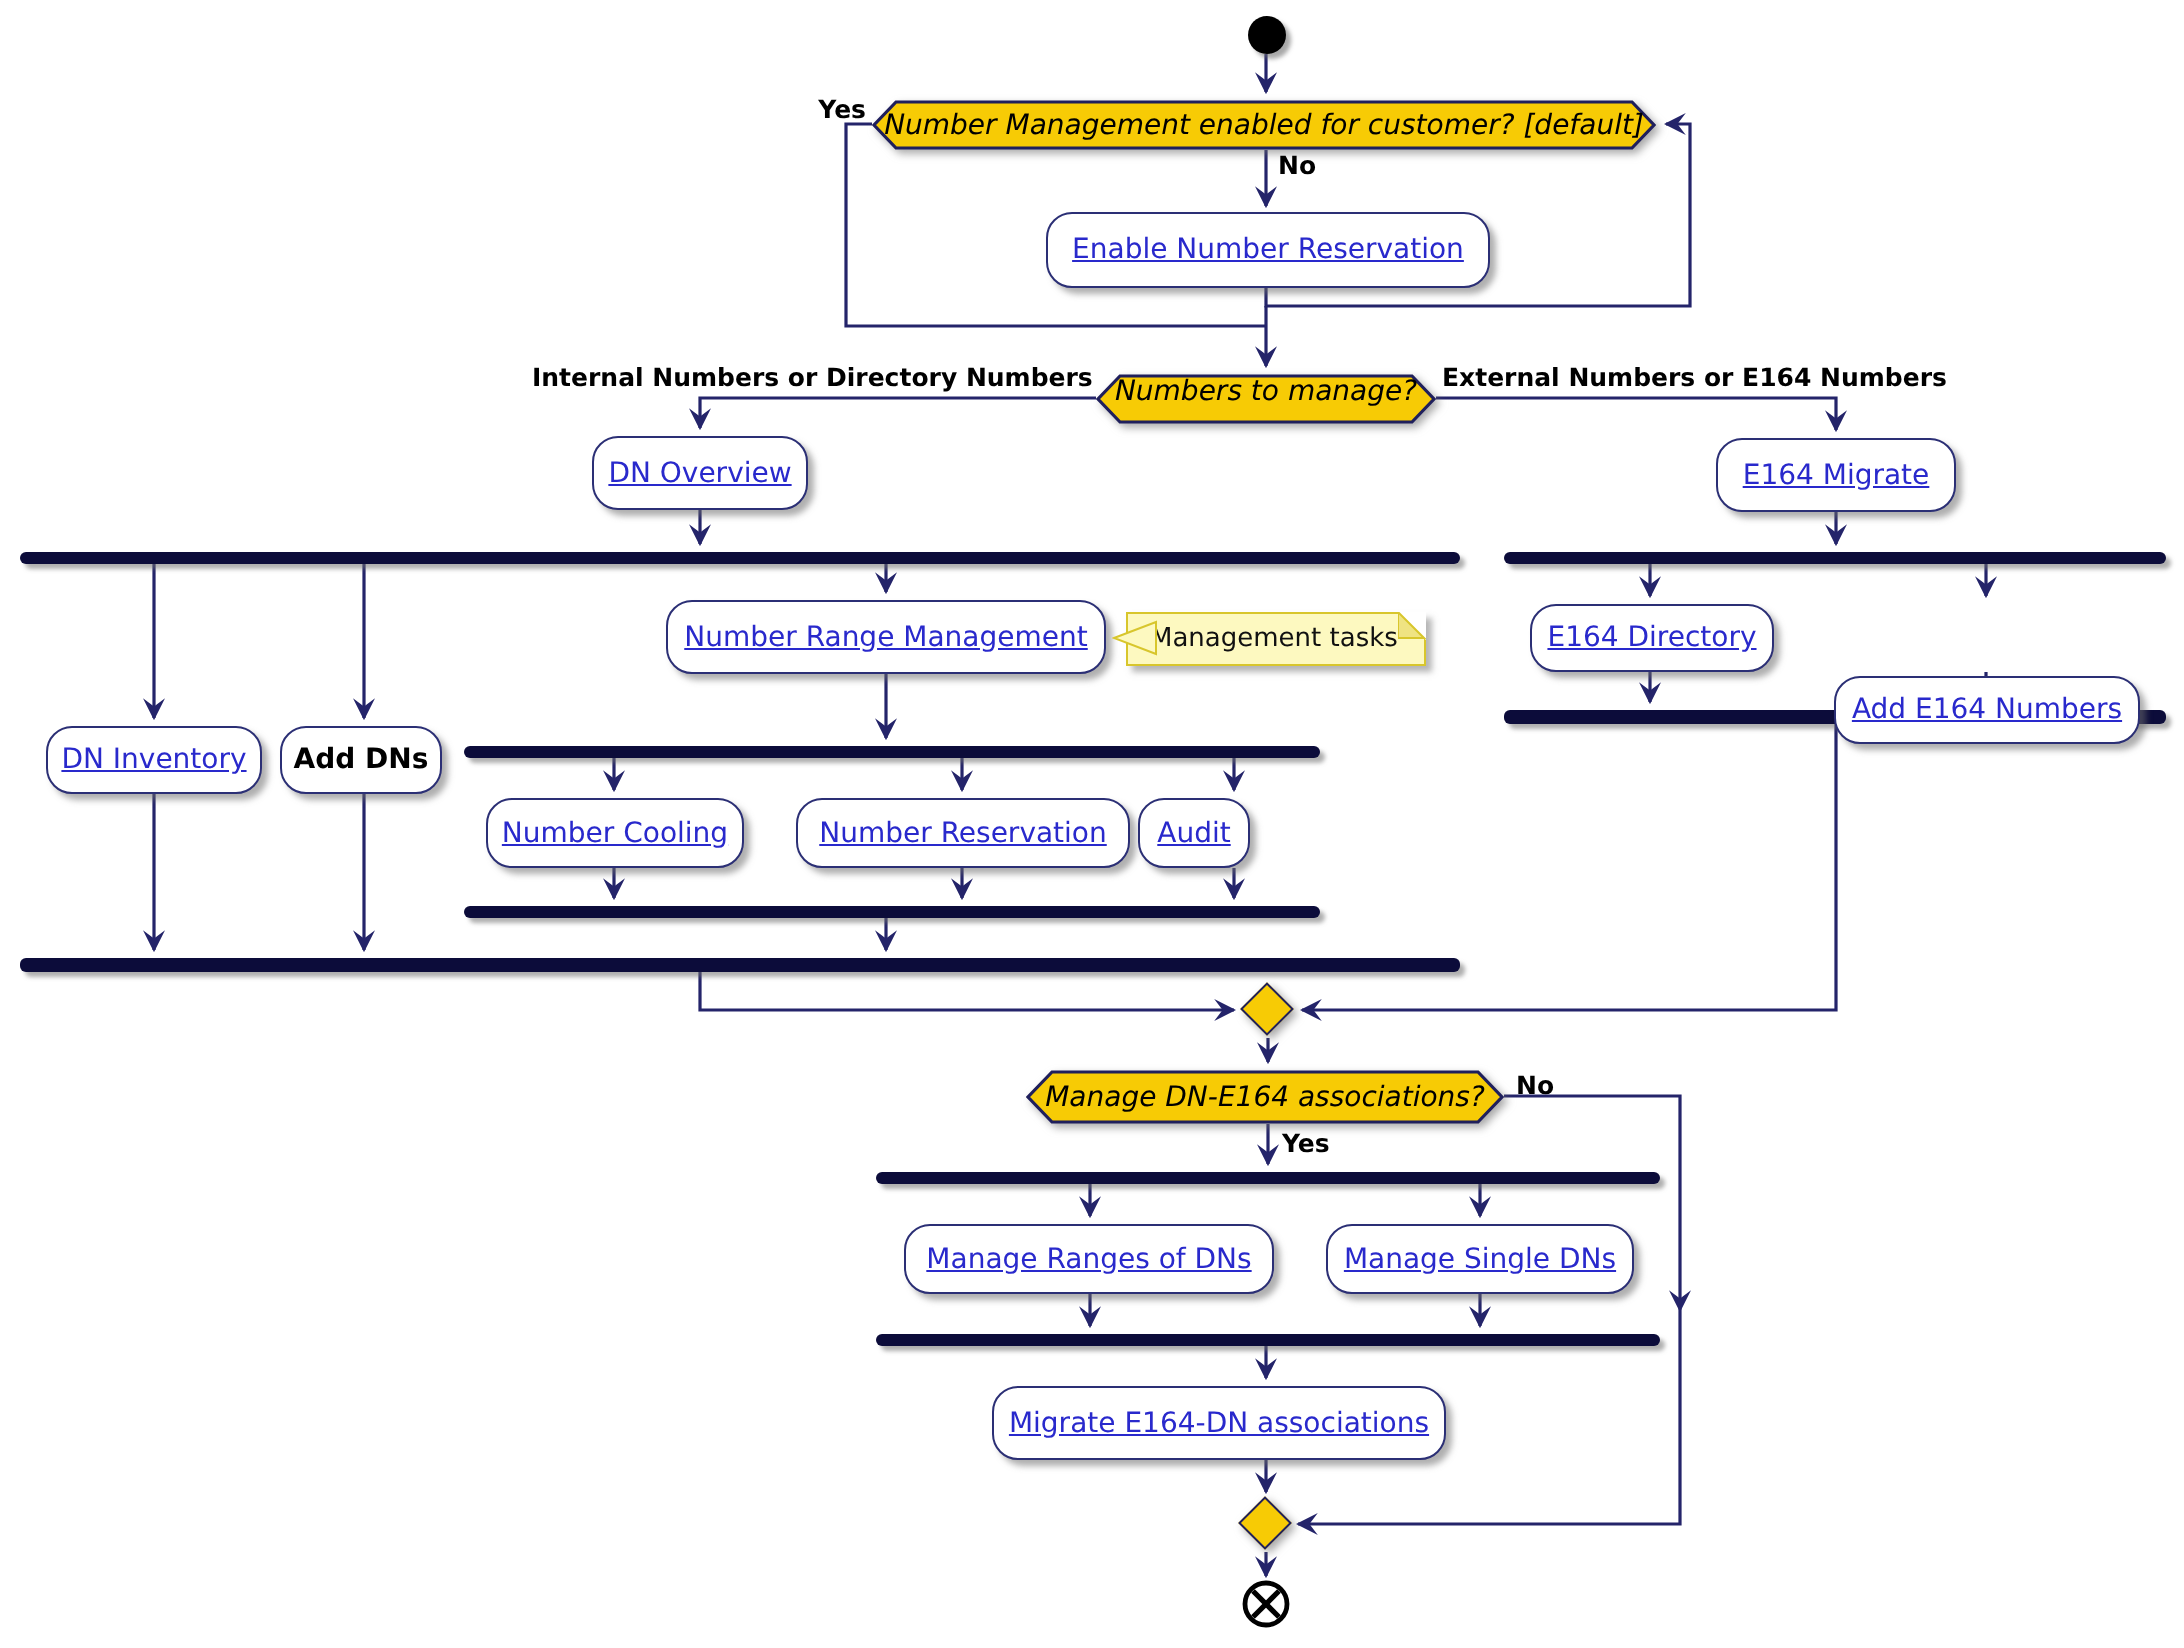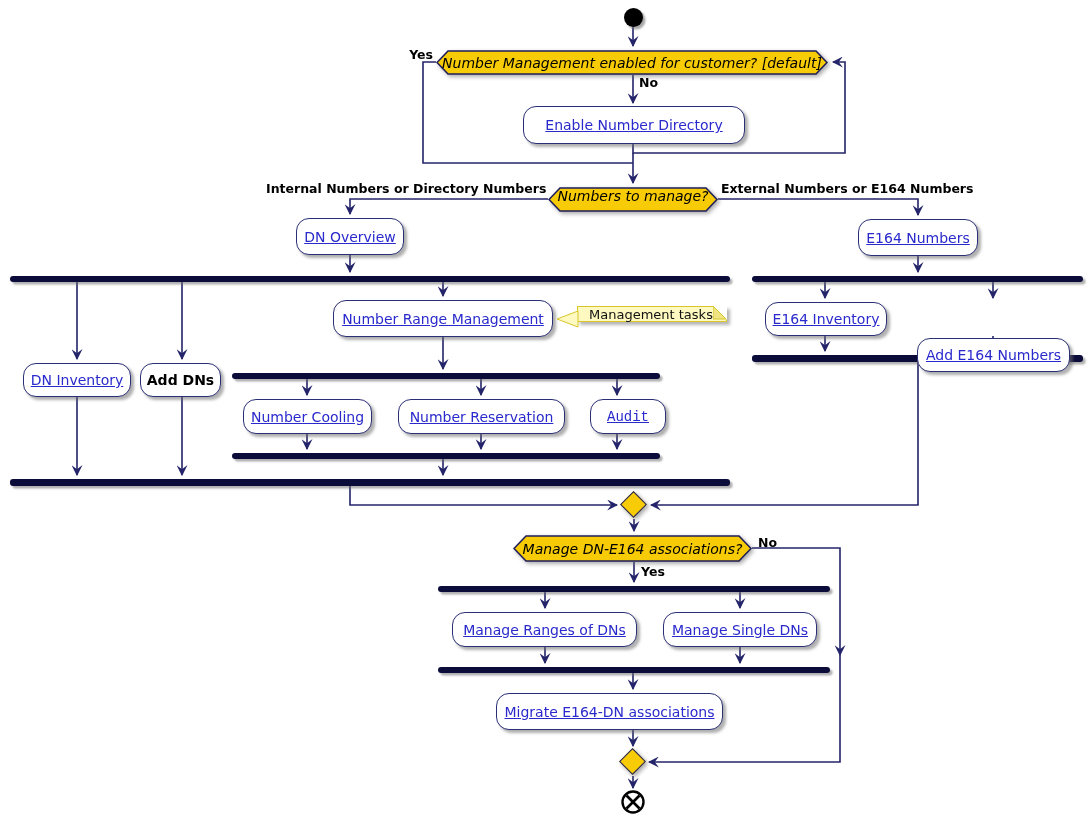--- a/index.html
+++ b/index.html
@@ -141,37 +141,37 @@
   <div class="node hex" style="left:436px;top:50px;width:392px;height:25px;">
     <svg width="392" height="25">
       <polygon points="12,1 380,1 391,12.5 380,24 12,24 1,12.5" fill="#F7CB05" stroke="#1F1F5C" stroke-width="1.6"></polygon>
     </svg>
     <span class="hex-text">Number Management enabled for customer? [default]</span>
   </div>
   <div class="node edge-label" style="left:393px;top:47px;width:40px;text-align:right;">Yes</div>
   <div class="node edge-label" style="left:639px;top:75px;">No</div>
 
   <div class="node activity" style="left:523px;top:106px;width:222px;height:38px;">
-    <span class="link">Enable Number Directory</span>
+    <span class="link">Enable Number Reservation</span>
   </div>
 
   <div class="node hex" style="left:548px;top:187px;width:170px;height:17px;">
     <svg width="170" height="25">
       <polygon points="12,1 158,1 169,12.5 158,24 12,24 1,12.5" fill="#F7CB05" stroke="#1F1F5C" stroke-width="1.6"></polygon>
     </svg>
     <span class="hex-text">Numbers to manage?</span>
   </div>
   <div class="node edge-label" style="left:266px;top:181px;width:280px;text-align:right;">Internal Numbers or Directory Numbers</div>
   <div class="node edge-label" style="left:721px;top:181px;">External Numbers or E164 Numbers</div>
 
   <div class="node activity" style="left:296px;top:218px;width:108px;height:37px;">
     <span class="link">DN Overview</span>
   </div>
   <div class="node activity" style="left:858px;top:219px;width:120px;height:37px;">
-    <span class="link">E164 Numbers</span>
+    <span class="link">E164 Migrate</span>
   </div>
 
   <div class="node bar" style="left:10px;top:276px;width:720px;"></div>
   <div class="node bar" style="left:752px;top:276px;width:331px;"></div>
   <div class="node bar" style="left:232px;top:373px;width:428px;"></div>
   <div class="node bar" style="left:232px;top:453px;width:428px;"></div>
   <div class="node bar" style="left:10px;top:479px;width:720px;height:7px;"></div>
   <div class="node bar" style="left:752px;top:355px;width:331px;height:7px;"></div>
 
   <div class="node activity" style="left:23px;top:363px;width:108px;height:34px;">
@@ -180,40 +180,40 @@
   <div class="node activity" style="left:140px;top:363px;width:81px;height:34px;font-weight:bold;">
     <span class="plain">Add DNs</span>
   </div>
   <div class="node activity" style="left:333px;top:300px;width:220px;height:37px;">
     <span class="link">Number Range Management</span>
   </div>
 
   <svg class="note-pointer" style="left:556px;top:310px;" width="23" height="18">
     <polygon points="1,9 22,1 22,17" fill="#FDF9C0" stroke="#D8C62C" stroke-width="1"></polygon>
   </svg>
-  <div class="node note" style="left:577px;top:306px;width:150px;height:16px;">
+  <div class="node note" style="left:563px;top:306px;width:150px;height:27px;">
     <span>Management tasks</span>
     <svg class="fold" width="14" height="14">
       <polygon points="0,0 14,0 14,14" fill="#ffffff"></polygon>
       <polygon points="0,0 13,13 0,13" fill="#EFE382" stroke="#D8C62C" stroke-width="1"></polygon>
     </svg>
   </div>
 
   <div class="node activity" style="left:243px;top:399px;width:129px;height:35px;">
     <span class="link">Number Cooling</span>
   </div>
   <div class="node activity" style="left:398px;top:399px;width:167px;height:35px;">
     <span class="link">Number Reservation</span>
   </div>
-  <div class="node activity" style="left:590px;top:399px;width:76px;height:35px;font-family:Liberation Mono, monospace;">
+  <div class="node activity" style="left:569px;top:399px;width:56px;height:35px;">
     <span class="link">Audit</span>
   </div>
 
   <div class="node activity" style="left:765px;top:302px;width:122px;height:34px;">
-    <span class="link">E164 Inventory</span>
+    <span class="link">E164 Directory</span>
   </div>
   <div class="node activity" style="left:917px;top:302px;width:153px;height:34px;margin-top:36px;">
     <span class="link">Add E164 Numbers</span>
   </div>
 
   <div class="node diamond-wrap" style="left:624px;top:495px;">
     <div class="diamond"></div>
   </div>
 
   <div class="node hex" style="left:513px;top:535px;width:239px;height:27px;">

